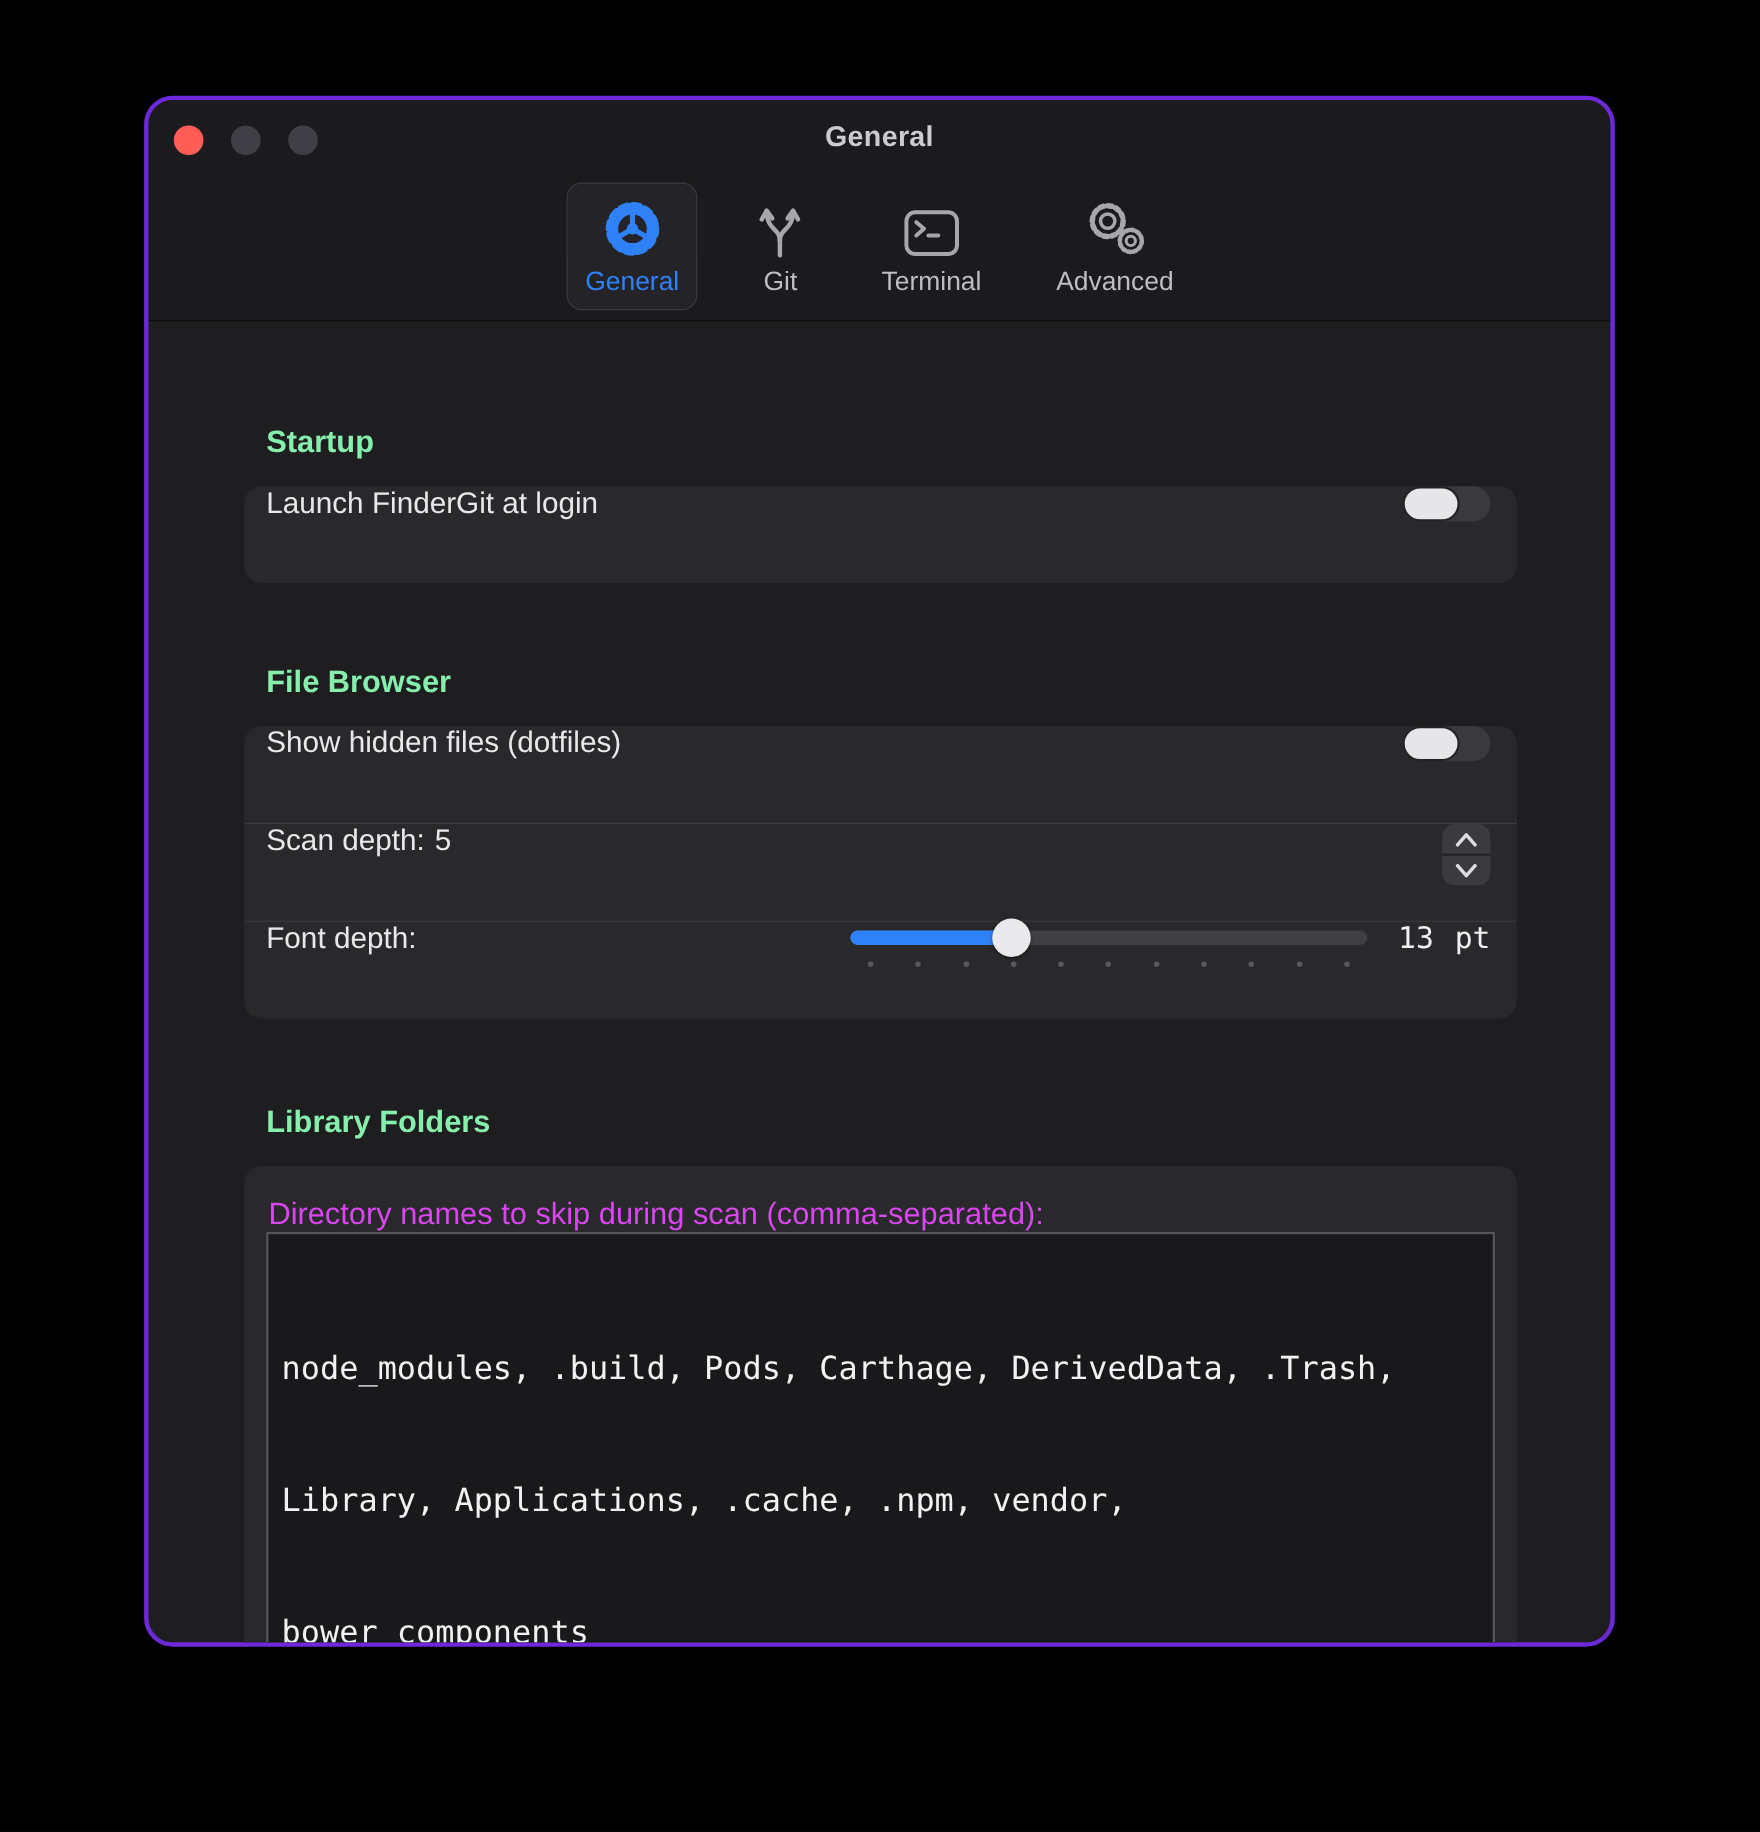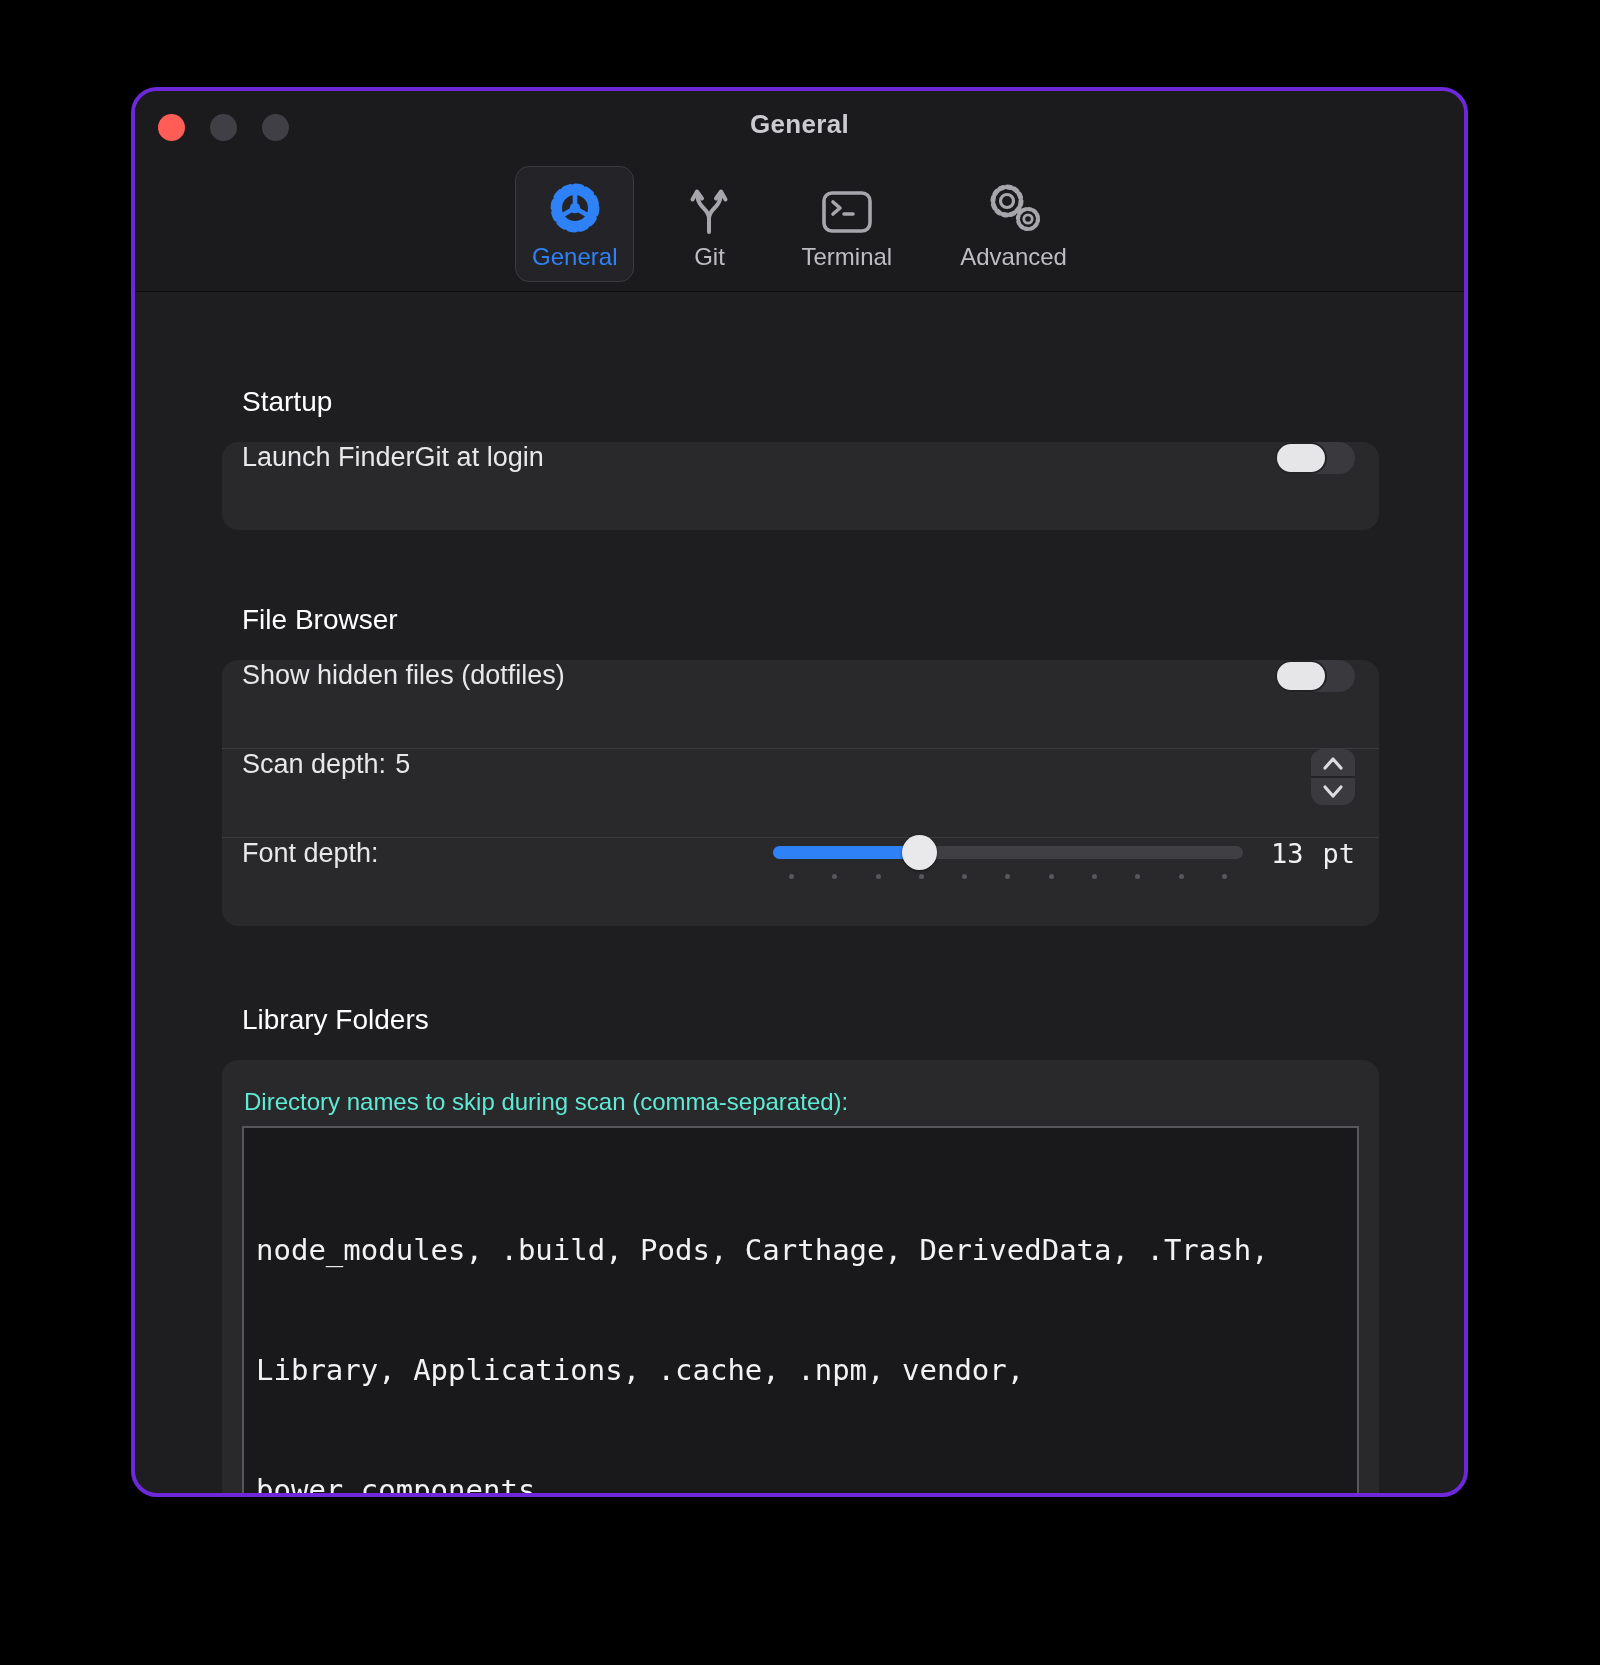--- a/index.html
+++ b/index.html
@@ -17,21 +17,21 @@
   .win-title{font-size:26px;font-weight:bold;color:#cbcbd0;letter-spacing:.3px;}
   .toolbar{height:134px;display:flex;justify-content:center;align-items:center;gap:34px;}
   .tab{display:flex;flex-direction:column;align-items:center;justify-content:flex-end;
     gap:8px;padding:12px 16px 10px;border-radius:14px;border:1px solid transparent;cursor:default;}
   .tab.selected{background:#242428;border-color:#3c3c40;}
   .tab .icon{height:56px;display:flex;align-items:flex-end;justify-content:center;}
   .tab-label{font-size:24px;color:#bdbdc3;}
   .tab.selected .tab-label{color:#2f81f7;}
   
   .content{padding:0 85px 0 87px;}
-  .section-heading{font-size:28px;font-weight:normal;color:#ffffff;margin:0 0 0 20px;}
+  .section-heading{font-size:28px;font-weight:bold;color:#86efac;margin:0 0 0 20px;}
   .h-startup{padding-top:94px;}
   .h-browser{padding-top:74px;}
   .h-excluded{padding-top:78px;}
   .card{background:#29292c;border-radius:16px;margin-top:24px;}
   .row{height:88px;display:flex;padding:0 24px 0 20px;}
   .card .row + .row{border-top:1px solid rgba(255,255,255,.09);}
   .row-label{font-size:27px;color:#e8e8ea;display:flex;gap:9px;}
   .spacer{flex:1;}
   
   .toggle{width:80px;height:32px;border-radius:16px;background:#3a3a3e;position:relative;}
@@ -47,21 +47,21 @@
   .track{position:absolute;left:0;right:0;top:8px;height:13px;border-radius:7px;background:#404044;}
   .fill{position:absolute;left:0;top:8px;height:13px;border-radius:7px 0 0 7px;background:#2f81f7;width:var(--fill);}
   .slider-knob{position:absolute;top:-3px;left:calc(var(--fill) - 17px);width:35px;height:35px;
     border-radius:50%;background:#e9e9eb;box-shadow:0 1px 3px rgba(0,0,0,.5);}
   .ticks{position:absolute;left:16px;right:16px;top:36px;display:flex;justify-content:space-between;}
   .tick{width:5px;height:5px;border-radius:50%;background:#58585c;}
   .pt-value{font-size:27px;color:#f0f0f2;font-family:"DejaVu Sans Mono", monospace;
     display:flex;gap:19px;margin-left:28px;}
   
   .excluded-card{padding:20px 20px 24px;margin-top:24px;}
-  .field-label{font-size:24px;color:#5eead4;margin:8px 0 10px 2px;}
+  .field-label{font-size:28px;color:#d946ef;margin:8px 0 0 2px;}
   .textarea{background:#19191b;border:2px solid #56565b;min-height:134px;padding:22px 12px;
     font-family:"DejaVu Sans Mono", monospace;font-size:29px;line-height:40px;color:#f2f2f4;
     white-space:pre;overflow:hidden;}
   svg{display:block;}
 </style>
 </head>
 <body>
 
 <div class="window">
 

